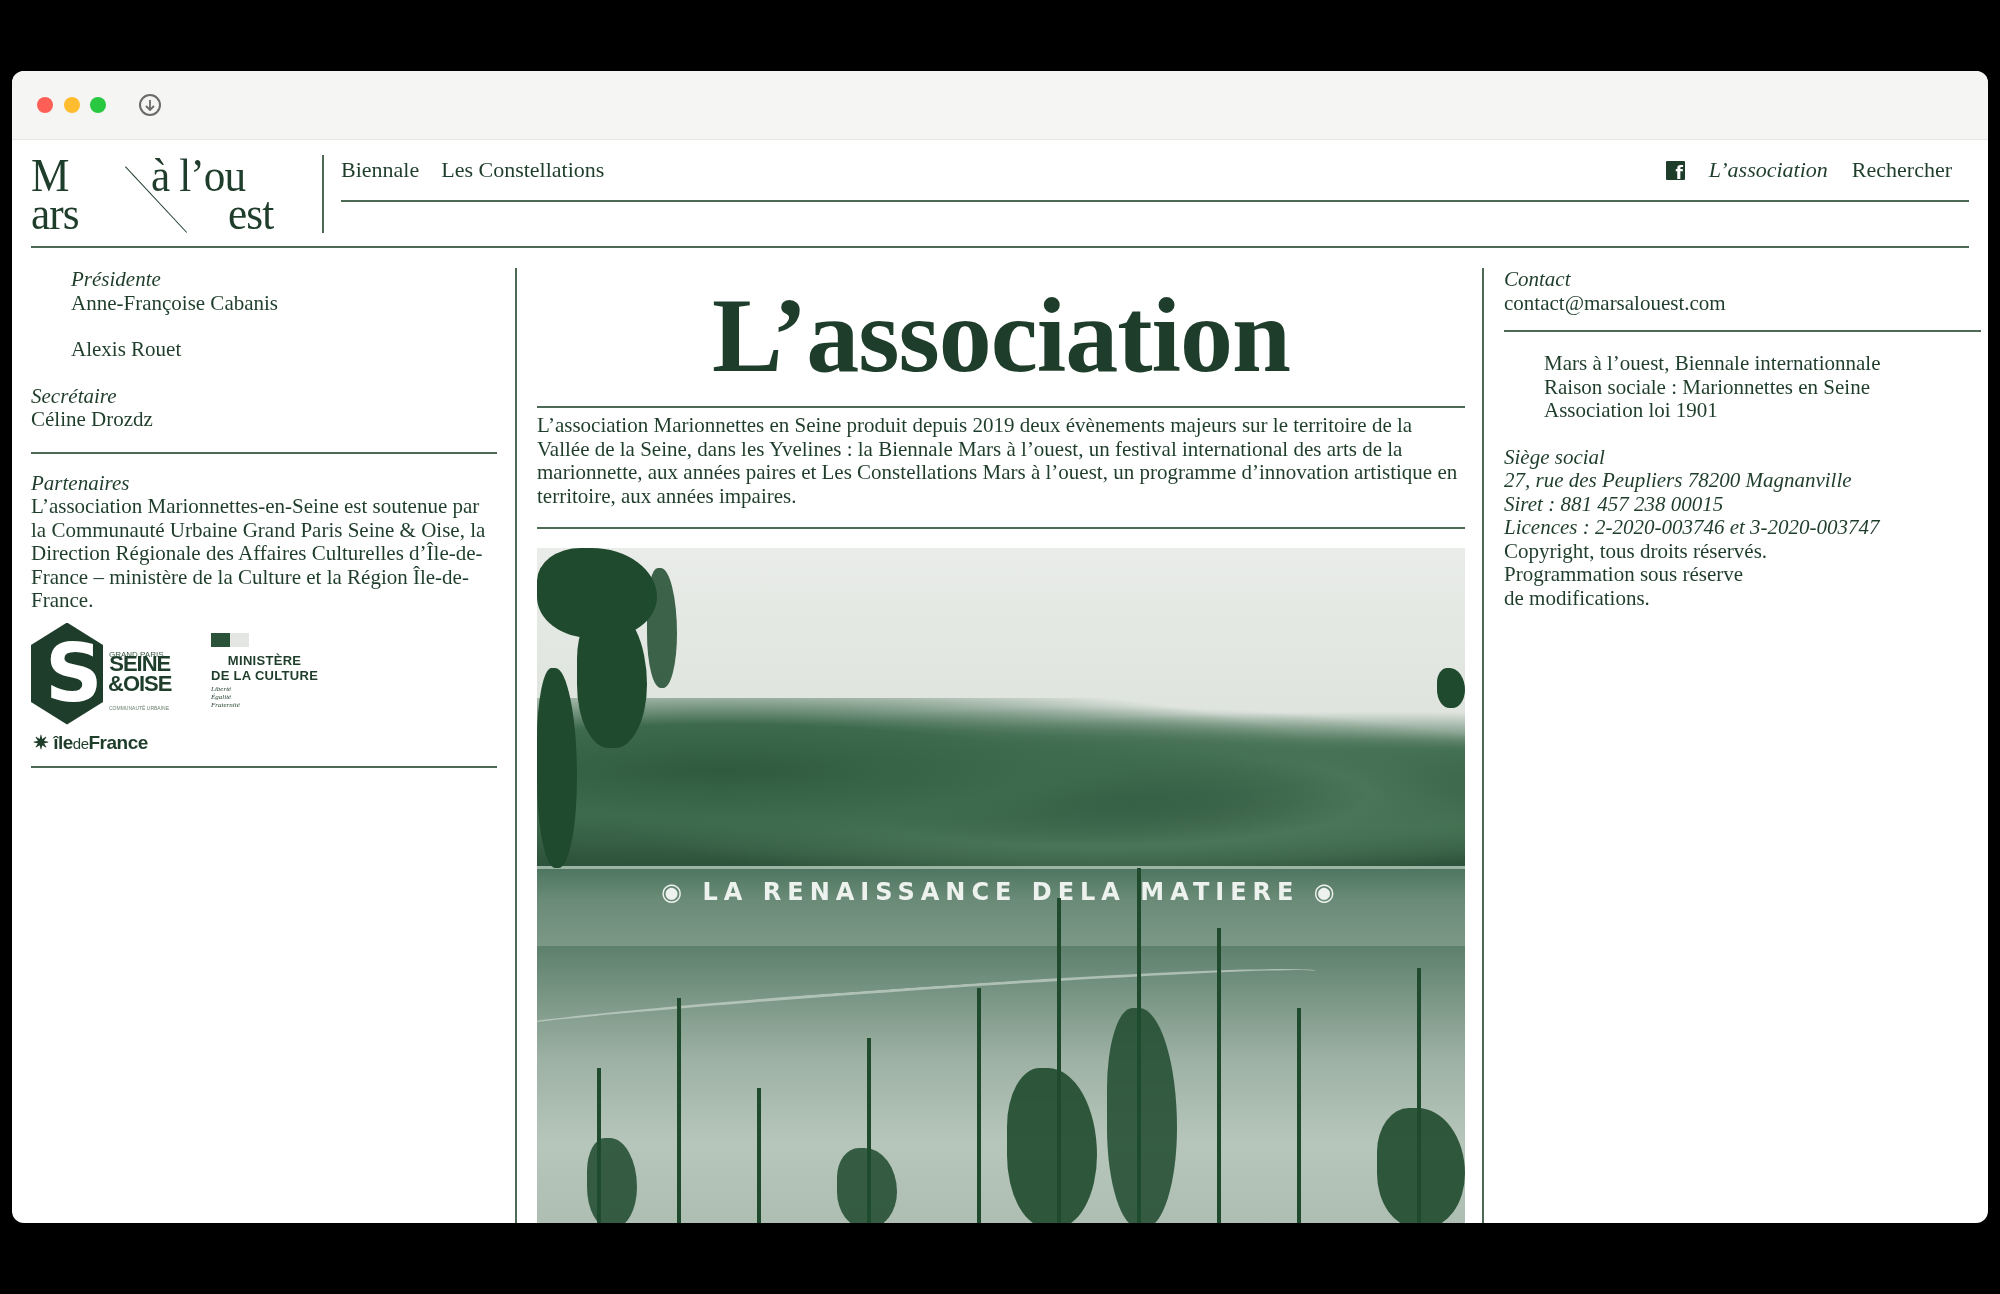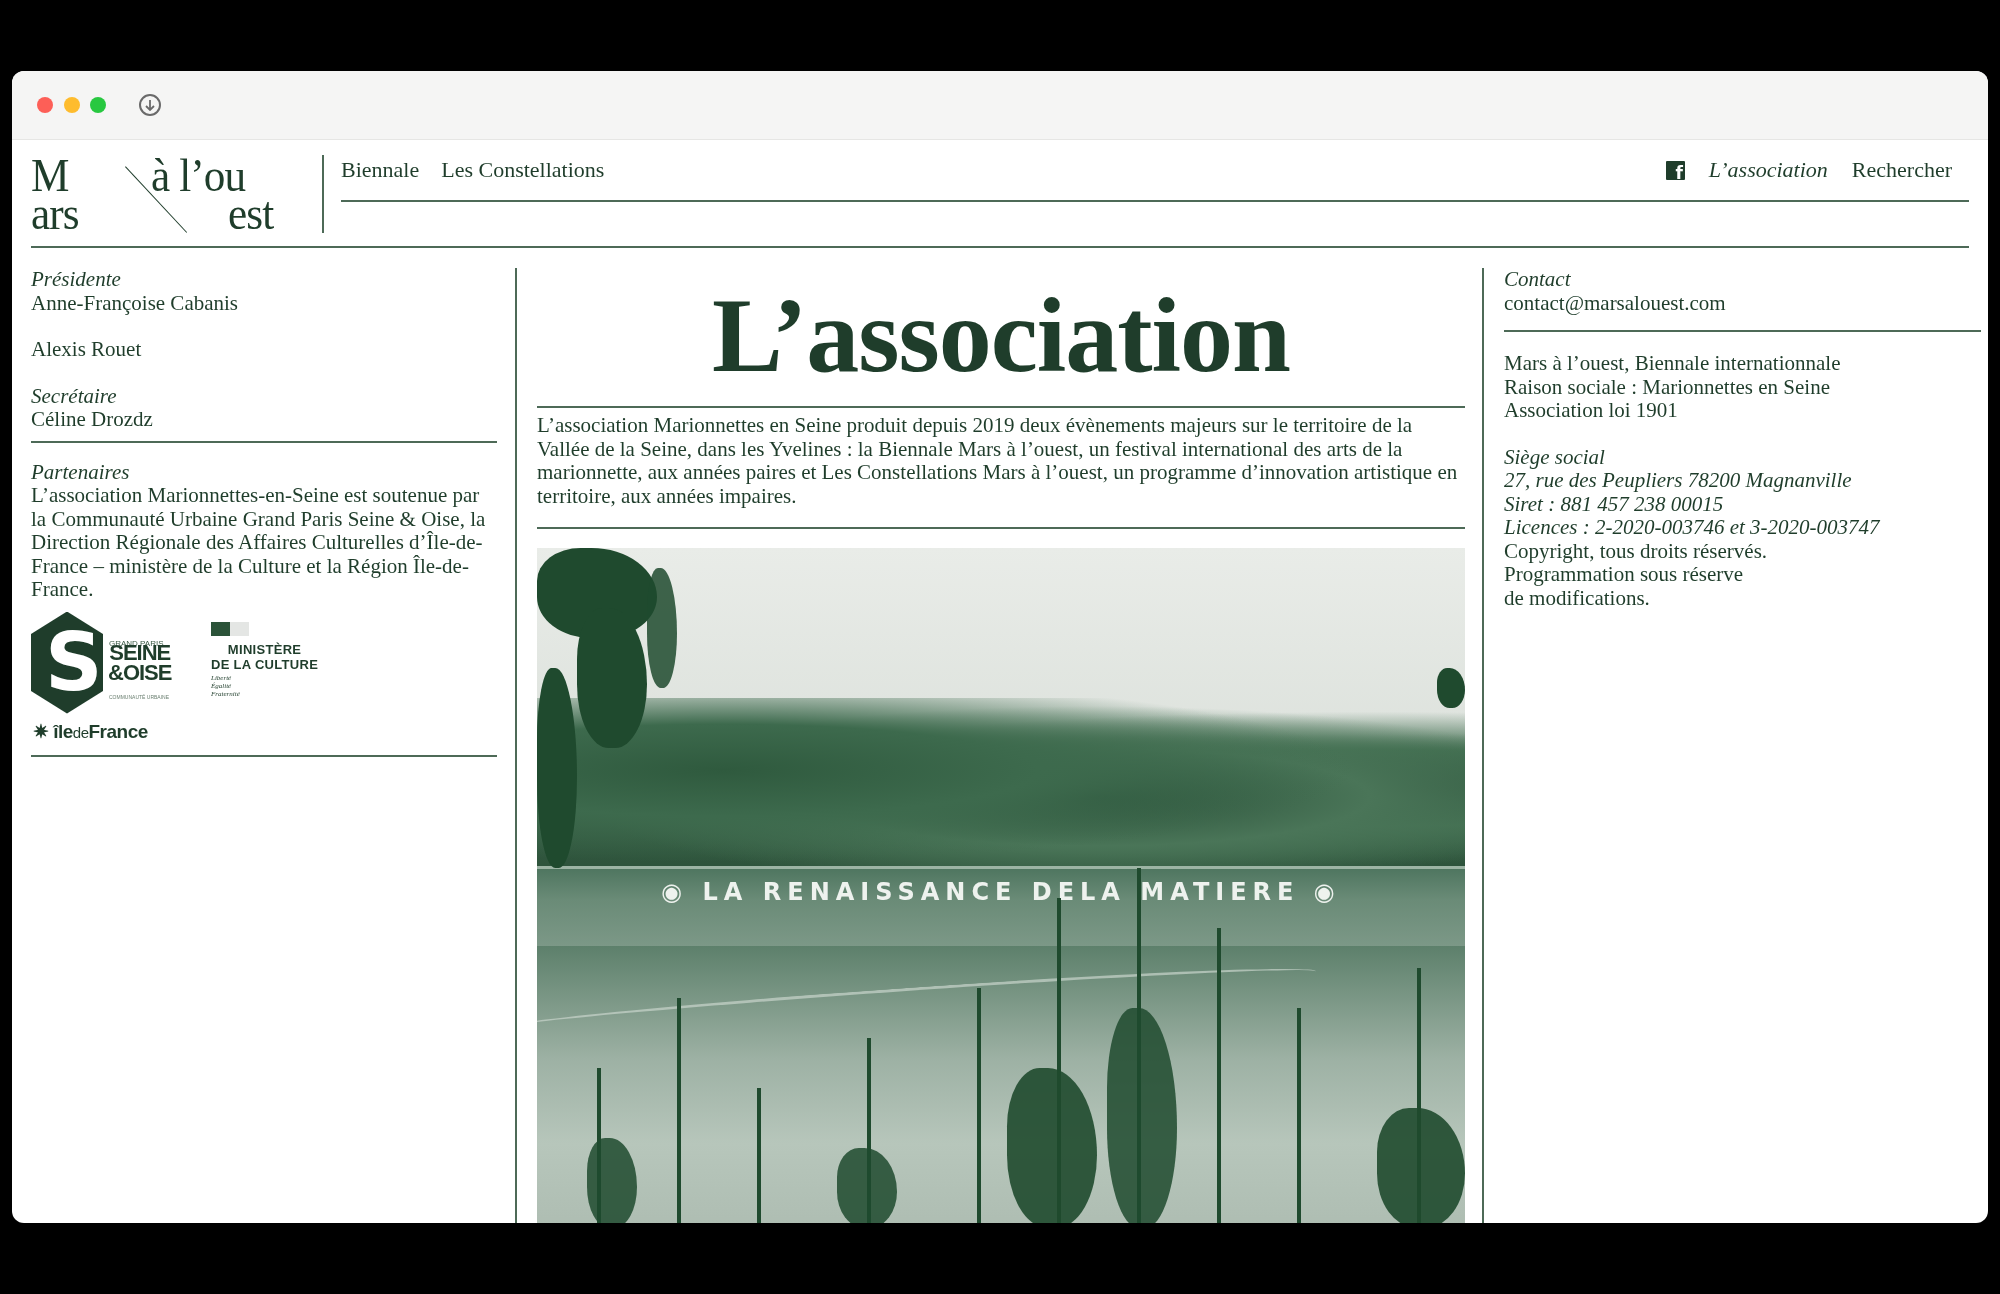--- a/index.html
+++ b/index.html
@@ -42,21 +42,21 @@
 
   
   .col-left { position: absolute; left: 19px; top: 127px; width: 466px; font-size: 21px; line-height: 23.5px; }
   .col-main { position: absolute; left: 525px; top: 127px; width: 928px; }
   .col-right { position: absolute; left: 1492px; top: 127px; width: 477px; font-size: 21px; line-height: 23.5px; }
   .vdiv { position: absolute; top: 127px; bottom: 0; width: 2px; background: #4d6a57; }
   .vdiv.a { left: 503px; }
   .vdiv.b { left: 1470px; }
 
   .label { font-style: italic; }
-  .block { margin-bottom: 23px; }
+  .block { margin-bottom: 23px; margin-left: 40px; }
   .rule { height: 2px; background: #4d6a57; }
 
   .logos { position: relative; height: 140px; margin-top: 10px; }
   .gpso { position: absolute; left: 0; top: 0; width: 140px; height: 102px; }
   .gpso .hex { position: absolute; left: 0; top: 0; width: 72px; height: 102px; background: #1f3d2b;
     clip-path: polygon(50% 0, 100% 22%, 100% 78%, 50% 100%, 0 78%, 0 22%); }
   .gpso .s { position: absolute; left: 14px; top: 4px; color: #fff; font-family: "DejaVu Sans", sans-serif; font-weight: bold; font-size: 80px; line-height: 94px; }
   .gpso .gp { position: absolute; left: 78px; top: 20px; font-family: "Liberation Sans", sans-serif; font-size: 8px; color: #3a5a45; }
   .gpso .se { position: absolute; left: 77px; top: 31px; font-family: "Liberation Sans", sans-serif; font-weight: bold; font-size: 22px; line-height: 20px; letter-spacing: -1px; color: #1f3d2b; text-align: center; }
   .gpso .cu { position: absolute; left: 78px; top: 74px; font-family: "Liberation Sans", sans-serif; font-size: 5px; color: #6a7f70; }
@@ -129,21 +129,21 @@
     <div class="vdiv b"></div>
 
     <aside class="col-left">
       <div class="block">
         <div class="label">Présidente</div>
         <div>Anne-Françoise Cabanis</div>
       </div>
       <div class="block">
         <div>Alexis Rouet</div>
       </div>
-      <div style="margin-bottom:9px">
+      <div style="margin-bottom:20px">
         <div class="label">Secrétaire</div>
         <div>Céline Drozdz</div>
       </div>
       <div class="rule"></div>
       <div style="margin-top:18px">
         <div class="label">Partenaires</div>
         <div>L’association Marionnettes-en-Seine est soutenue par la Communauté Urbaine Grand Paris Seine &amp; Oise, la Direction Régionale des Affaires Culturelles d’Île-de-France – ministère de la Culture et la Région Île-de-France.</div>
       </div>
       <div class="logos">
         <div class="gpso">

